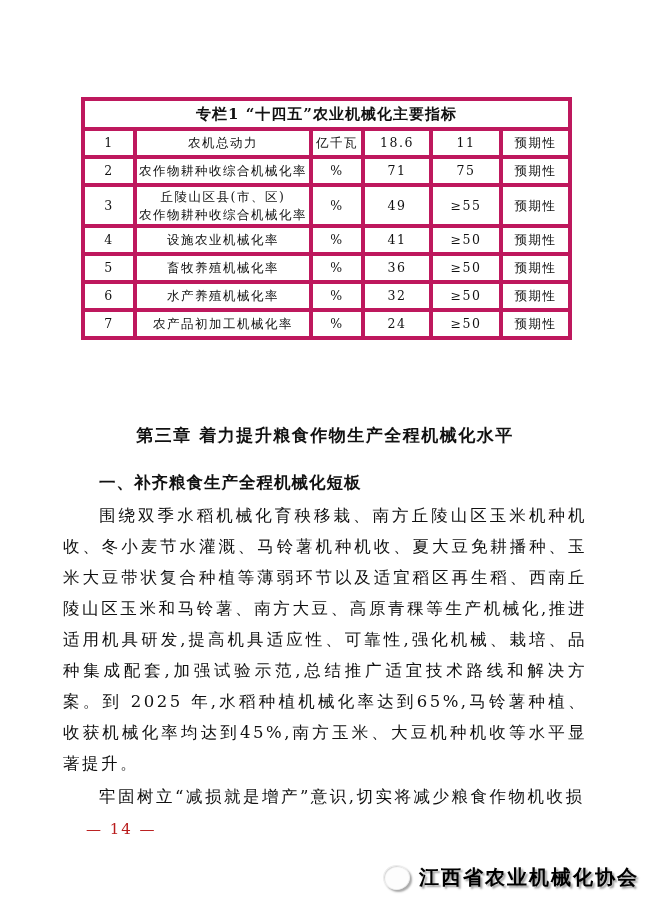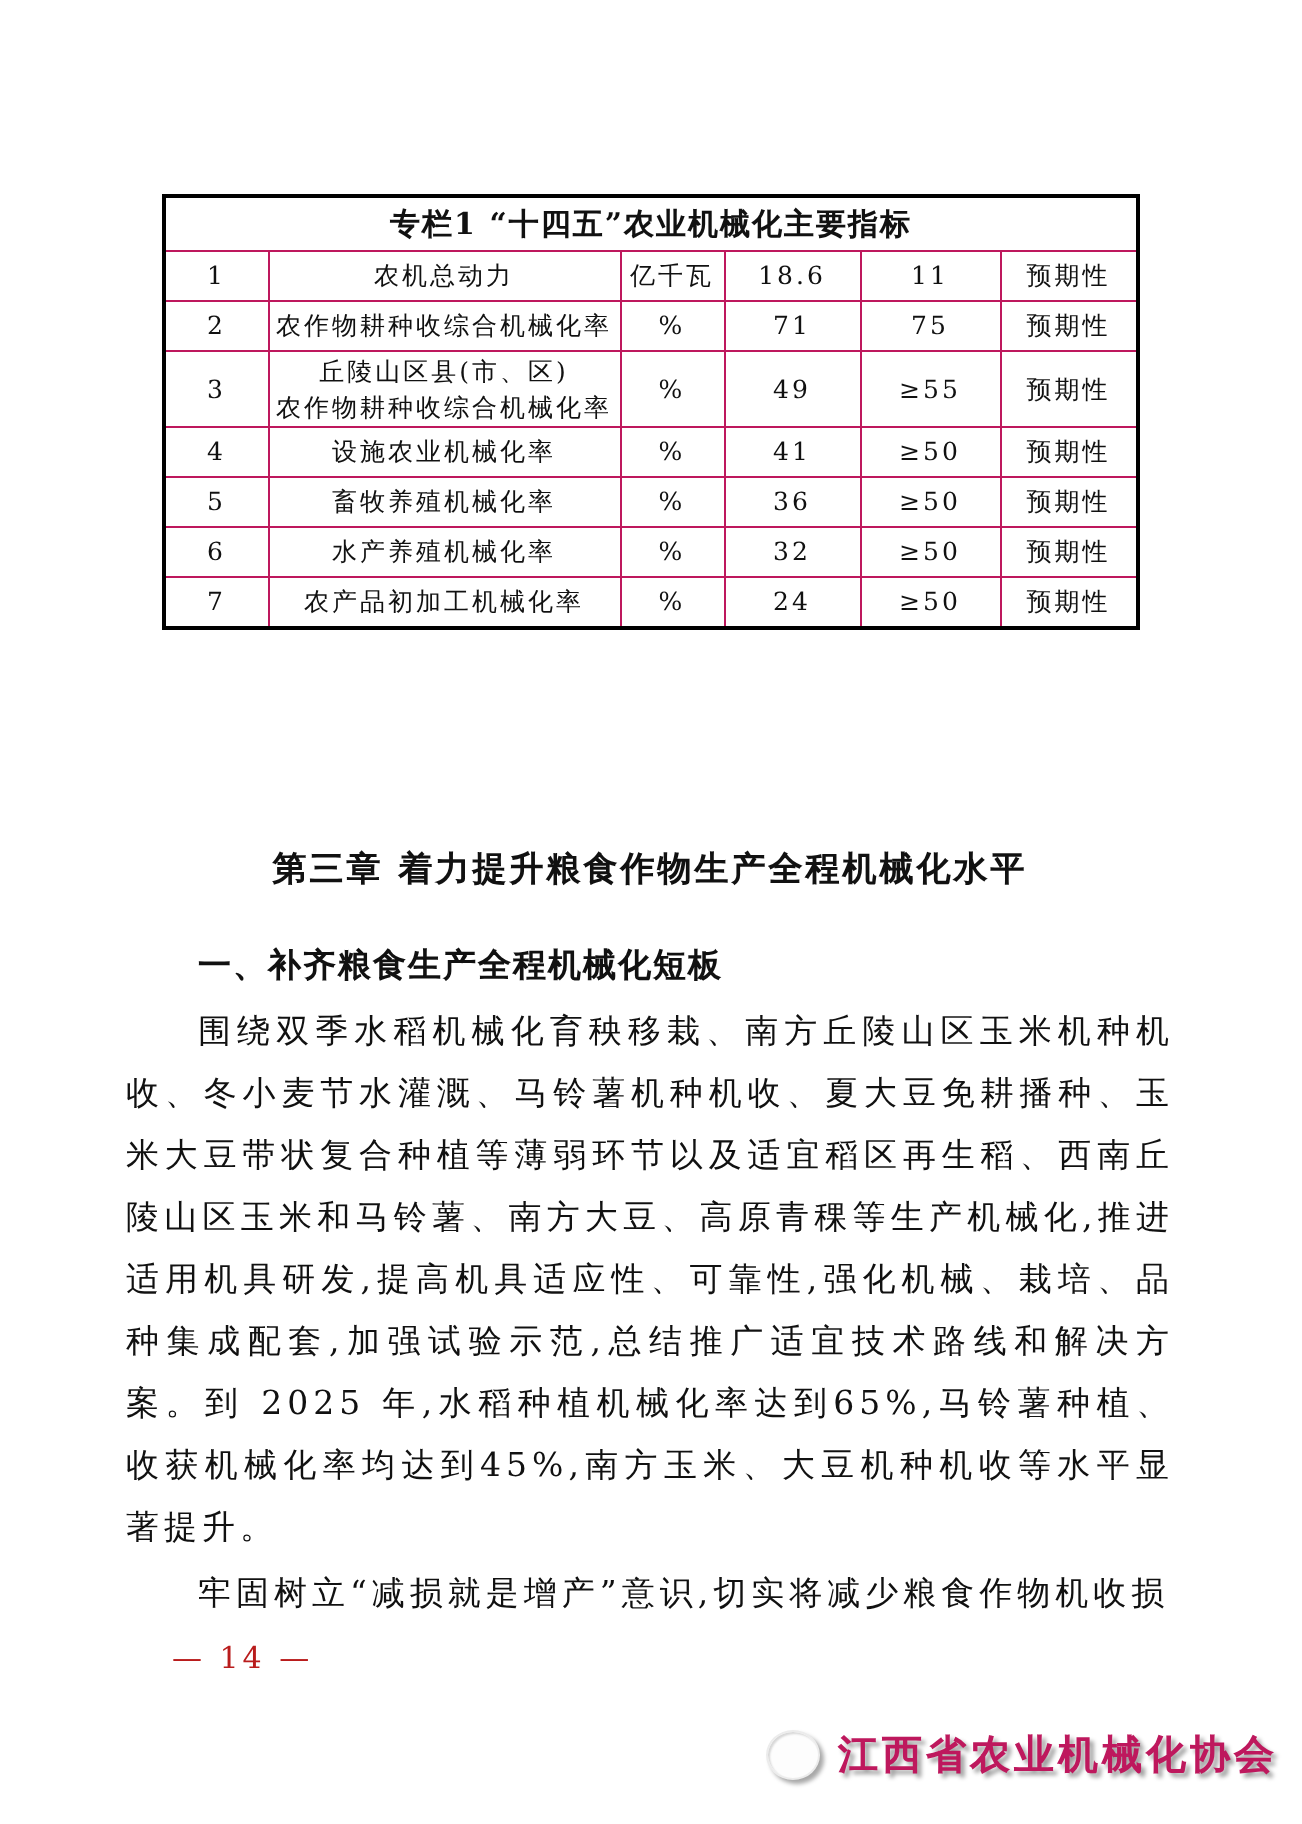--- a/index.html
+++ b/index.html
@@ -15,21 +15,21 @@
   
   .doc-table {
     position: absolute;
     left: 81px; top: 97px;
     width: 487px;
     border-collapse: collapse;
     table-layout: fixed;
     border: 2px solid #000;
   }
   .doc-table th, .doc-table td {
-    border: 1px solid #be185d;
+    border: 4px solid #be185d;
     text-align: center;
     vertical-align: middle;
     padding: 1px 2px;
     overflow: hidden;
   }
   .tbl-title-cell {
     font-weight: bold;
     font-size: 15px;
     height: 24px;
     letter-spacing: 1px;
@@ -103,21 +103,21 @@
     border-radius: 50%;
     background: #fdfdfd;
     border: 1px solid #ececec;
     box-shadow: 2px 2px 2px #a8a8a8, inset 1px 1px 1px #d8d8d8;
   }
   .wm-text {
     font-family: "DejaVu Sans", "Liberation Sans", sans-serif;
     font-weight: bold;
     font-size: 20px;
     letter-spacing: 2px;
-    color: #be185d;
+    color: #000000;
     text-shadow: 2px 2px 2px #9c9c9c;
   }
 </style>
 </head>
 <body>
 
 <table class="doc-table">
   <colgroup>
     <col style="width:52px">
     <col style="width:176px">

